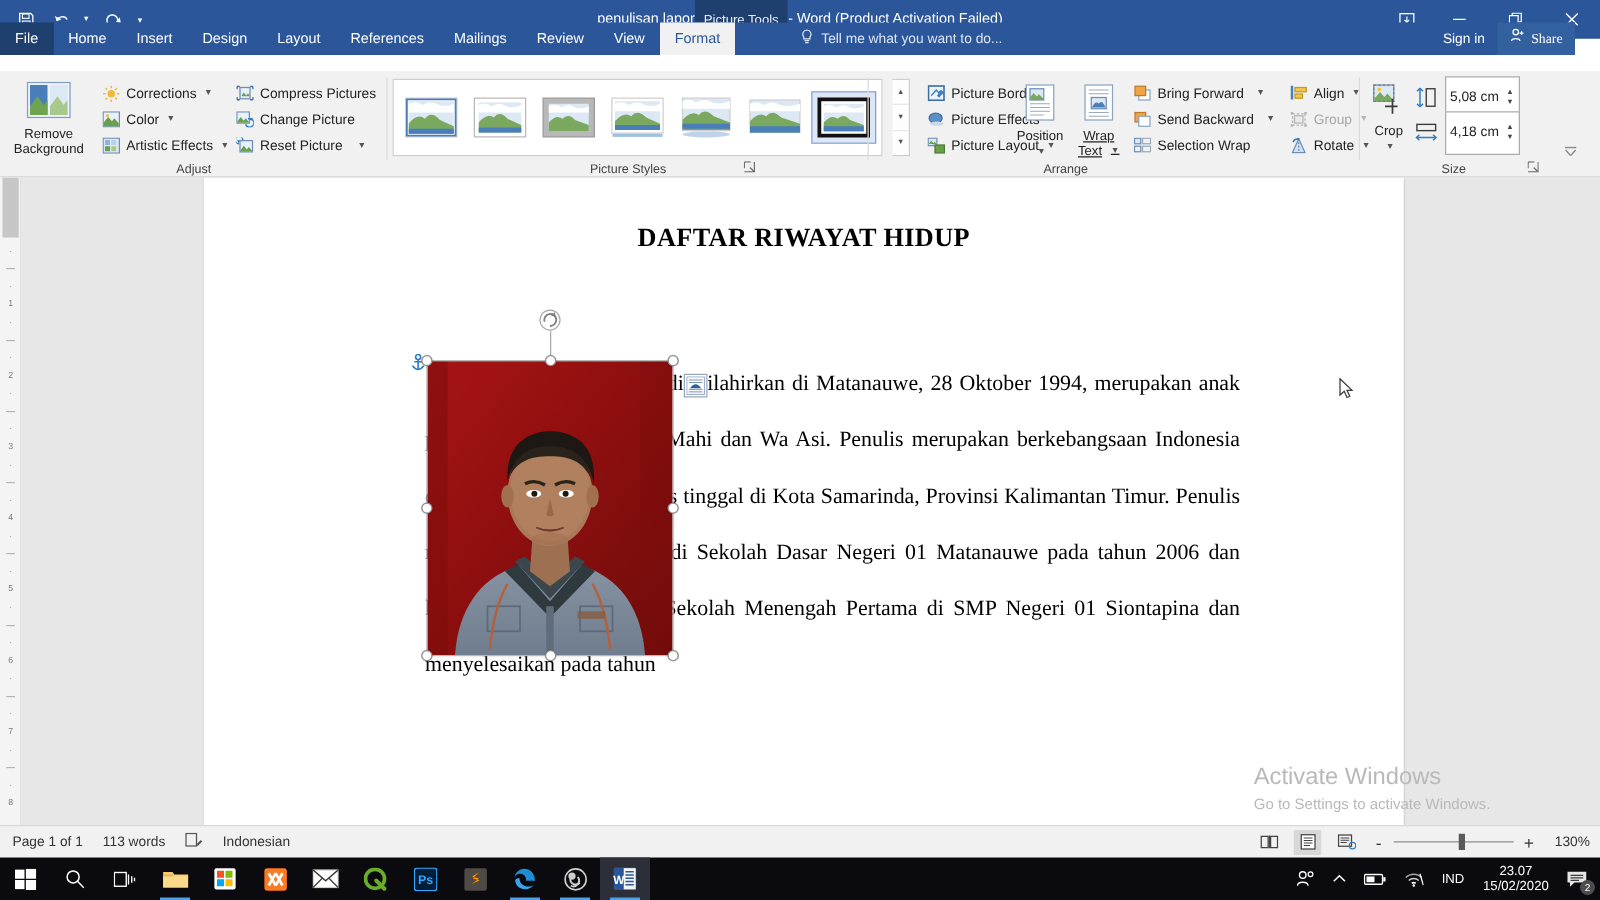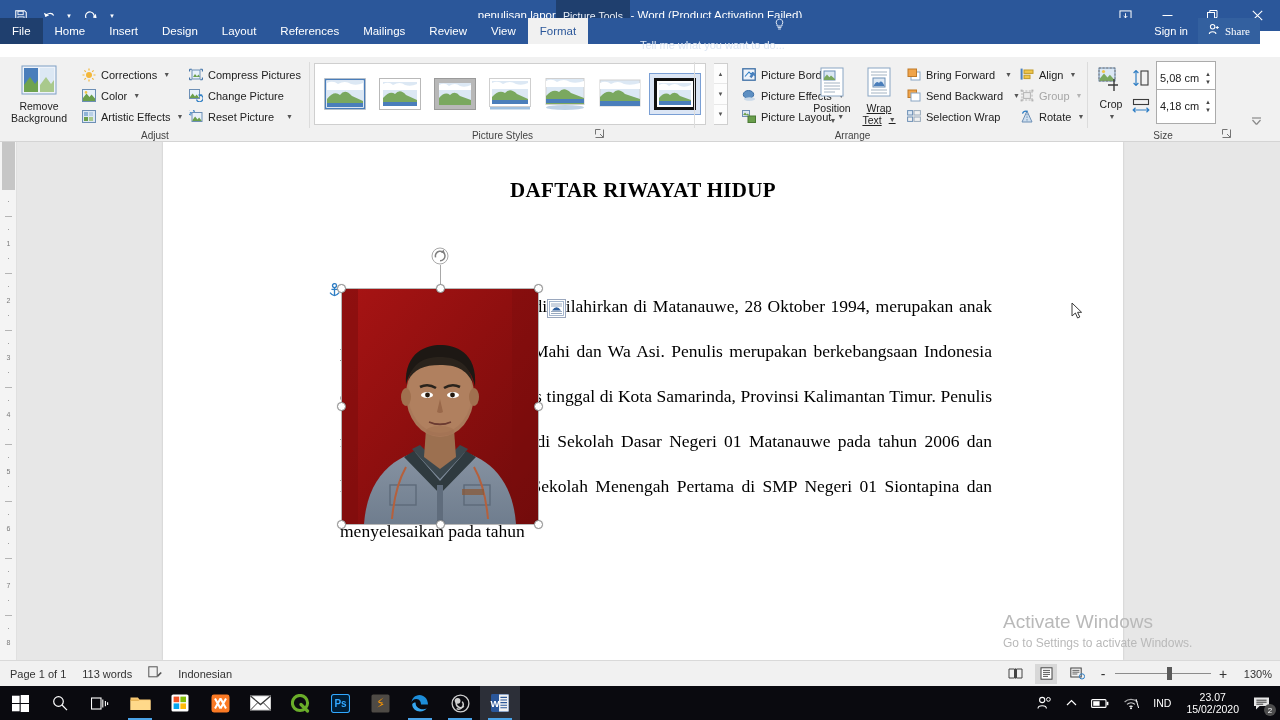--- a/index.html
+++ b/index.html
@@ -46,22 +46,22 @@
     background: #2b579a;
   }
   .tabs { position: absolute; left: 0; top: 0; display: flex; height: 26px; align-items: stretch; }
   .tab {
     padding: 0 12px; height: 26px; line-height: 26px; font-size: 11.5px; color: #fff;
     white-space: nowrap;
   }
   .tab.file { background: #1f3f6e; }
   .tab.active { background: #f1f1f1; color: #2b579a; }
   .tellme {
-    position: absolute; left: 640px; top: 0; height: 26px; display: flex; align-items: flex-end;
-    gap: 6px; color: #dce5f2; font-size: 11px; flex-direction: column;
+    position: absolute; left: 640px; top: 0; height: 26px; display: flex; align-items: center;
+    gap: 6px; color: #dce5f2; font-size: 11px;
   }
   .tellme .bulb { font-size: 11px; }
   .signin-area {
     position: absolute; right: 0; top: 0; height: 26px; display: flex; align-items: center; gap: 0;
   }
   .signin { font-size: 11px; color: #fff; padding: 0 10px; line-height: 26px; }
   .share {
     font-size: 11px; color: #fff; padding: 0 10px; line-height: 26px;
     background: #33609f; display: flex; align-items: center; gap: 5px; height: 26px; font-family: Liberation Serif, serif;
   }
@@ -617,21 +617,21 @@
               </svg>
           </span>
           <span>Selection Wrap</span>
         </div>
       </div>
 
       <div class="grp-label">Arrange</div>
     </div>
 
     <div class="grp" style="left:1010px; width:78px;">
-      <div style="position:absolute; left:6px; top:7px;">
+      <div style="position:absolute; left:18px; top:7px;">
         <div class="smallrow">
           <span class="ico">
             <svg width="14" height="13" viewBox="0 0 14 13">
                 <rect x="0.6" y="0.6" width="2" height="11" fill="#4a7ebb"></rect>
                 <rect x="4" y="2" width="9" height="3.4" fill="#f0c64a" stroke="#c09a28"></rect>
                 <rect x="4" y="7.2" width="6" height="3.4" fill="#f0c64a" stroke="#c09a28"></rect>
               </svg>
           </span>
           <span>Align</span>
           <span class="caret">▼</span>

